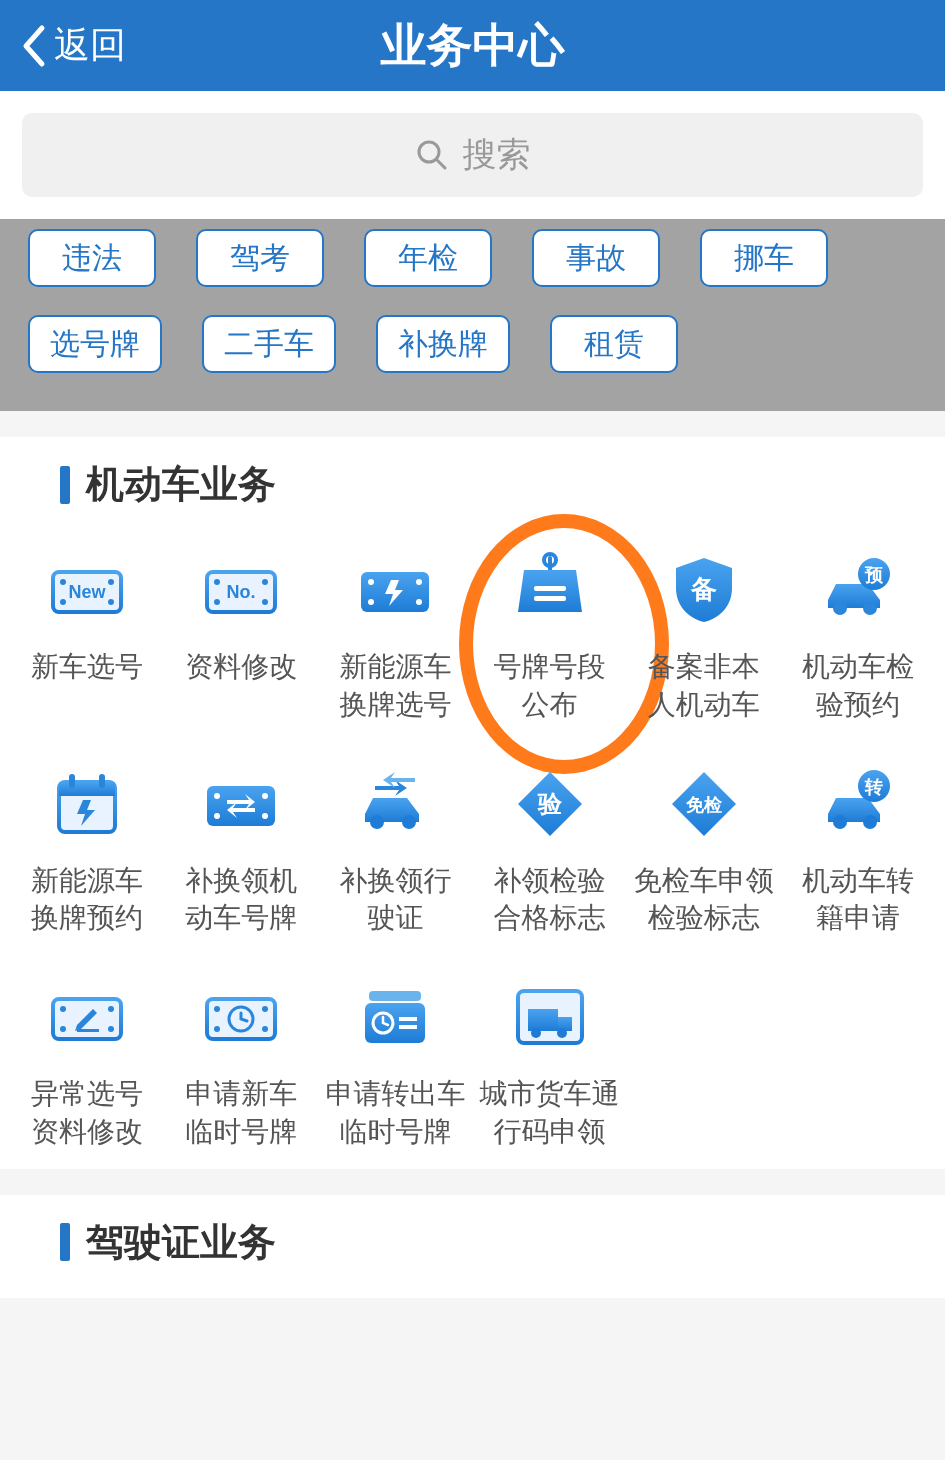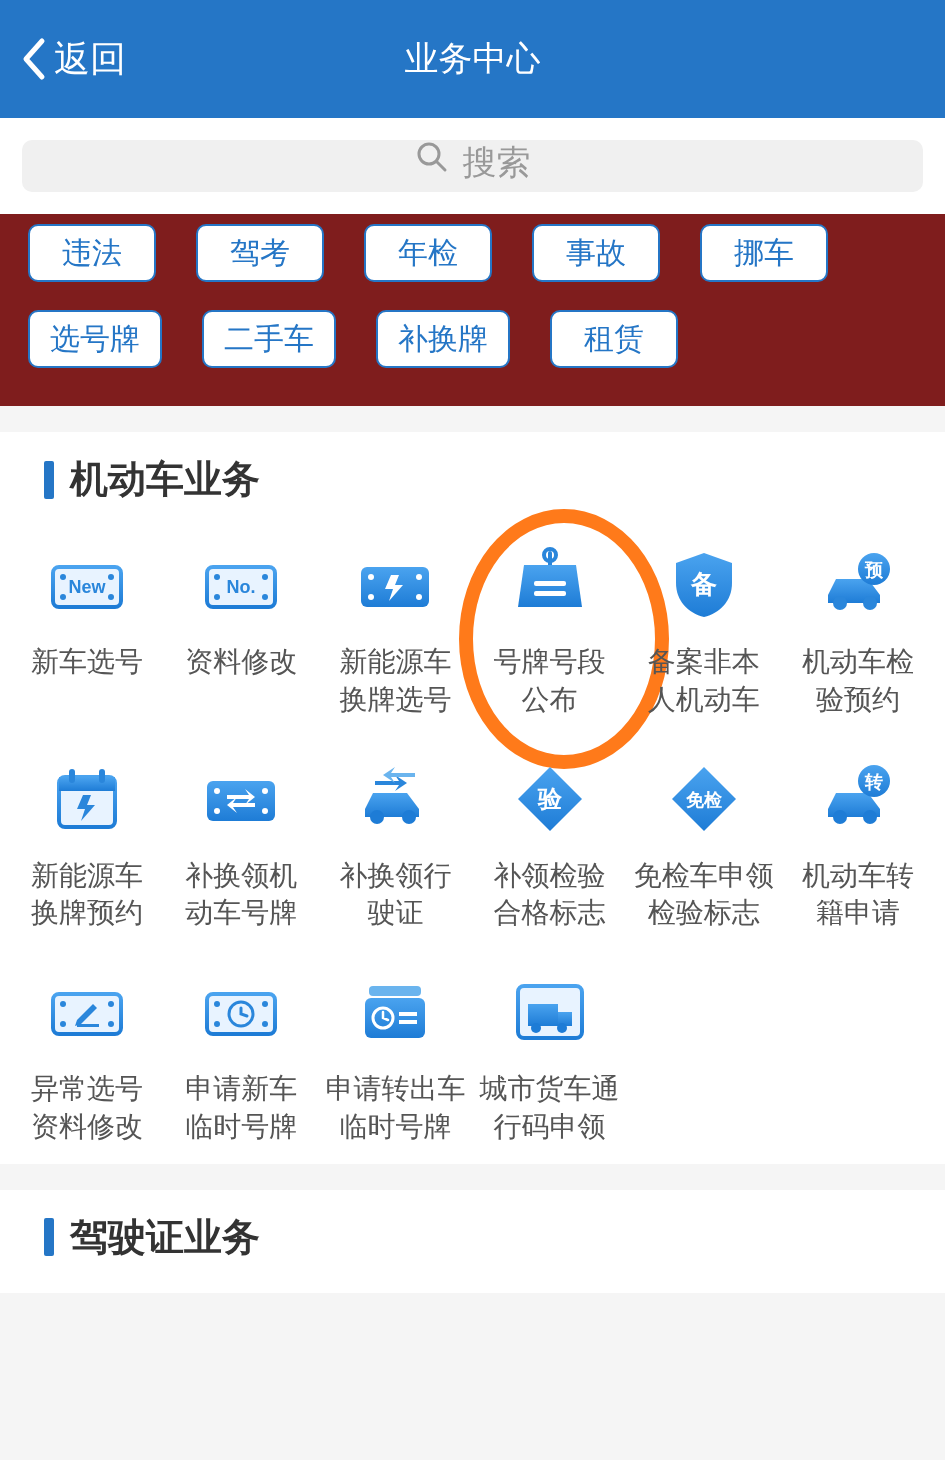--- a/index.html
+++ b/index.html
@@ -7,58 +7,59 @@
     width: 945px;
     height: 1460px;
     font-family: -apple-system, "PingFang SC", "Microsoft YaHei", sans-serif;
     background: #f5f5f5;
     color: #333;
     overflow: hidden;
   }
   .header {
     background: #2576c6;
     color: #fff;
-    height: 118px;
+    height: 91px;
     display: flex;
     align-items: center;
     position: relative;
     padding: 0 20px;
   }
   .back-btn {
     display: flex;
     align-items: center;
     gap: 8px;
     font-size: 36px;
     position: absolute;
     left: 20px;
   }
   .back-btn svg { width: 26px; height: 44px; }
   .header-title {
-    font-size: 34px;
-    font-weight: 400;
+    font-size: 46px;
+    font-weight: 700;
     margin: 0 auto;
   }
   .search-wrap {
     background: #fff;
     padding: 22px;
   }
   .search-bar {
     background: #f0f0f0;
     border-radius: 10px;
-    height: 52px;
-    display: flex;
+    height: 84px;
+    display: flex;
+    align-items: center;
     justify-content: center;
     gap: 14px;
     color: #999;
     font-size: 34px;
   }
   .search-bar svg { width: 34px; height: 34px; }
 
   .tag-area {
-    background: #7f1d1d;
+    background: #a3a3a3;
     padding: 10px 28px 38px;
     display: flex;
     flex-wrap: wrap;
     gap: 28px 40px;
   }
   .tag-btn {
     min-width: 128px;
     height: 58px;
     border: 2px solid #2576c6;
     border-radius: 10px;
@@ -72,24 +73,25 @@
   }
 
   .section {
     background: #fff;
     margin-top: 26px;
     padding: 22px 0 10px;
   }
   .section-header {
     display: flex;
     align-items: center;
-    padding: 0 44px 20px;
+    padding: 0 28px 20px;
     font-size: 38px;
     font-weight: 700;
     color: #333;
+    margin-left: 32px;
   }
   .section-bar {
     width: 10px;
     height: 38px;
     background: #2576c6;
     margin-right: 16px;
     border-radius: 2px;
   }
   .grid {
     display: grid;

